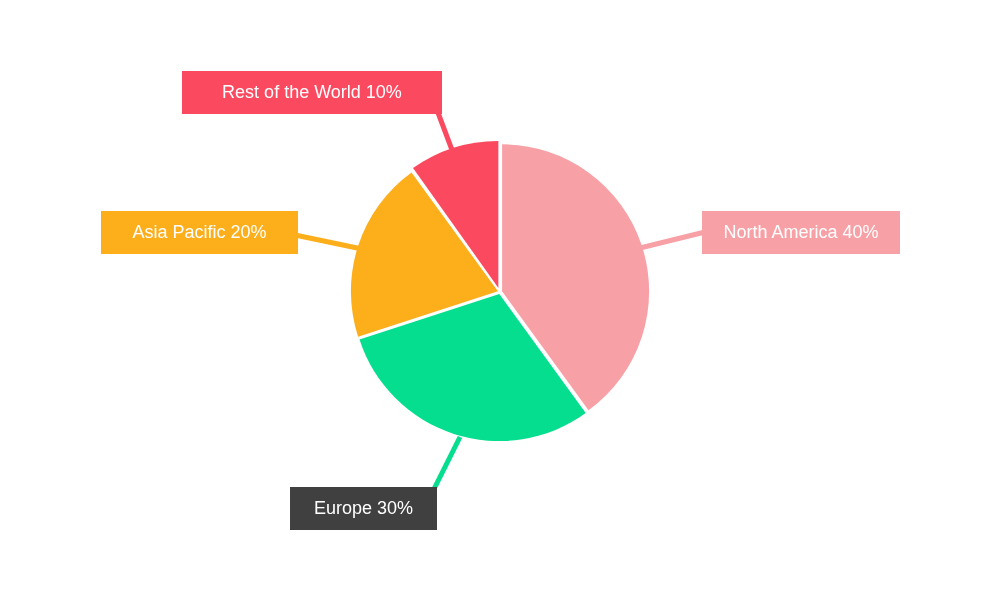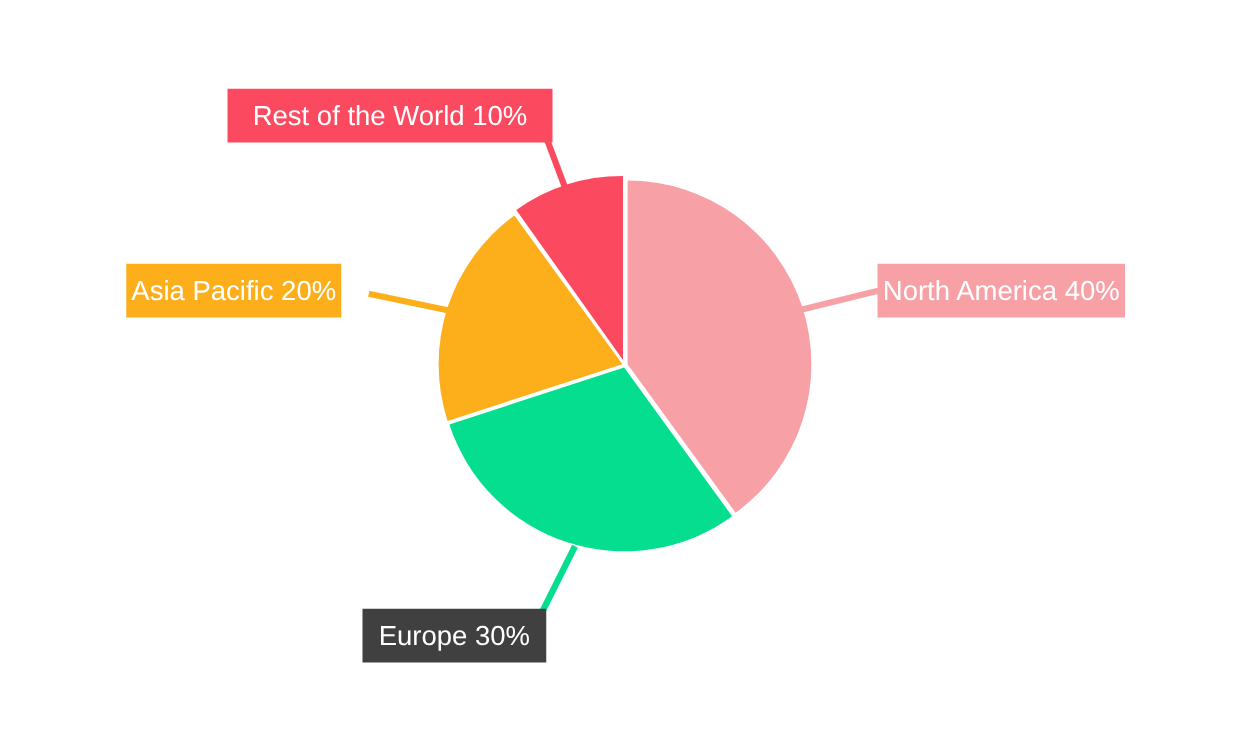--- a/index.html
+++ b/index.html
@@ -28,29 +28,29 @@
   }
   .pie-label {
     position: absolute;
     box-sizing: border-box;
     display: flex;
     align-items: center;
     justify-content: center;
     height: 43px;
     padding: 0 10px;
     color: #ffffff;
-    font-size: 22px;
+    font-size: 18px;
     font-family: "Liberation Sans", sans-serif;
     line-height: 43px;
     white-space: nowrap;
     letter-spacing: 0px;
   }
   #label-north-america { left: 702px; top: 211px; width: 198px; }
   #label-europe        { left: 290px; top: 487px; width: 147px; }
-  #label-asia-pacific  { left: 101px; top: 211px; width: 172px; }
+  #label-asia-pacific  { left: 101px; top: 211px; width: 197px; }
   #label-rest-world    { left: 182px; top: 71px;  width: 260px; }
 </style>
 </head>
 <body>
 
 <div id="stage">
 
   <svg id="chart-svg" viewBox="0 0 1000 600">
 
     <g>

